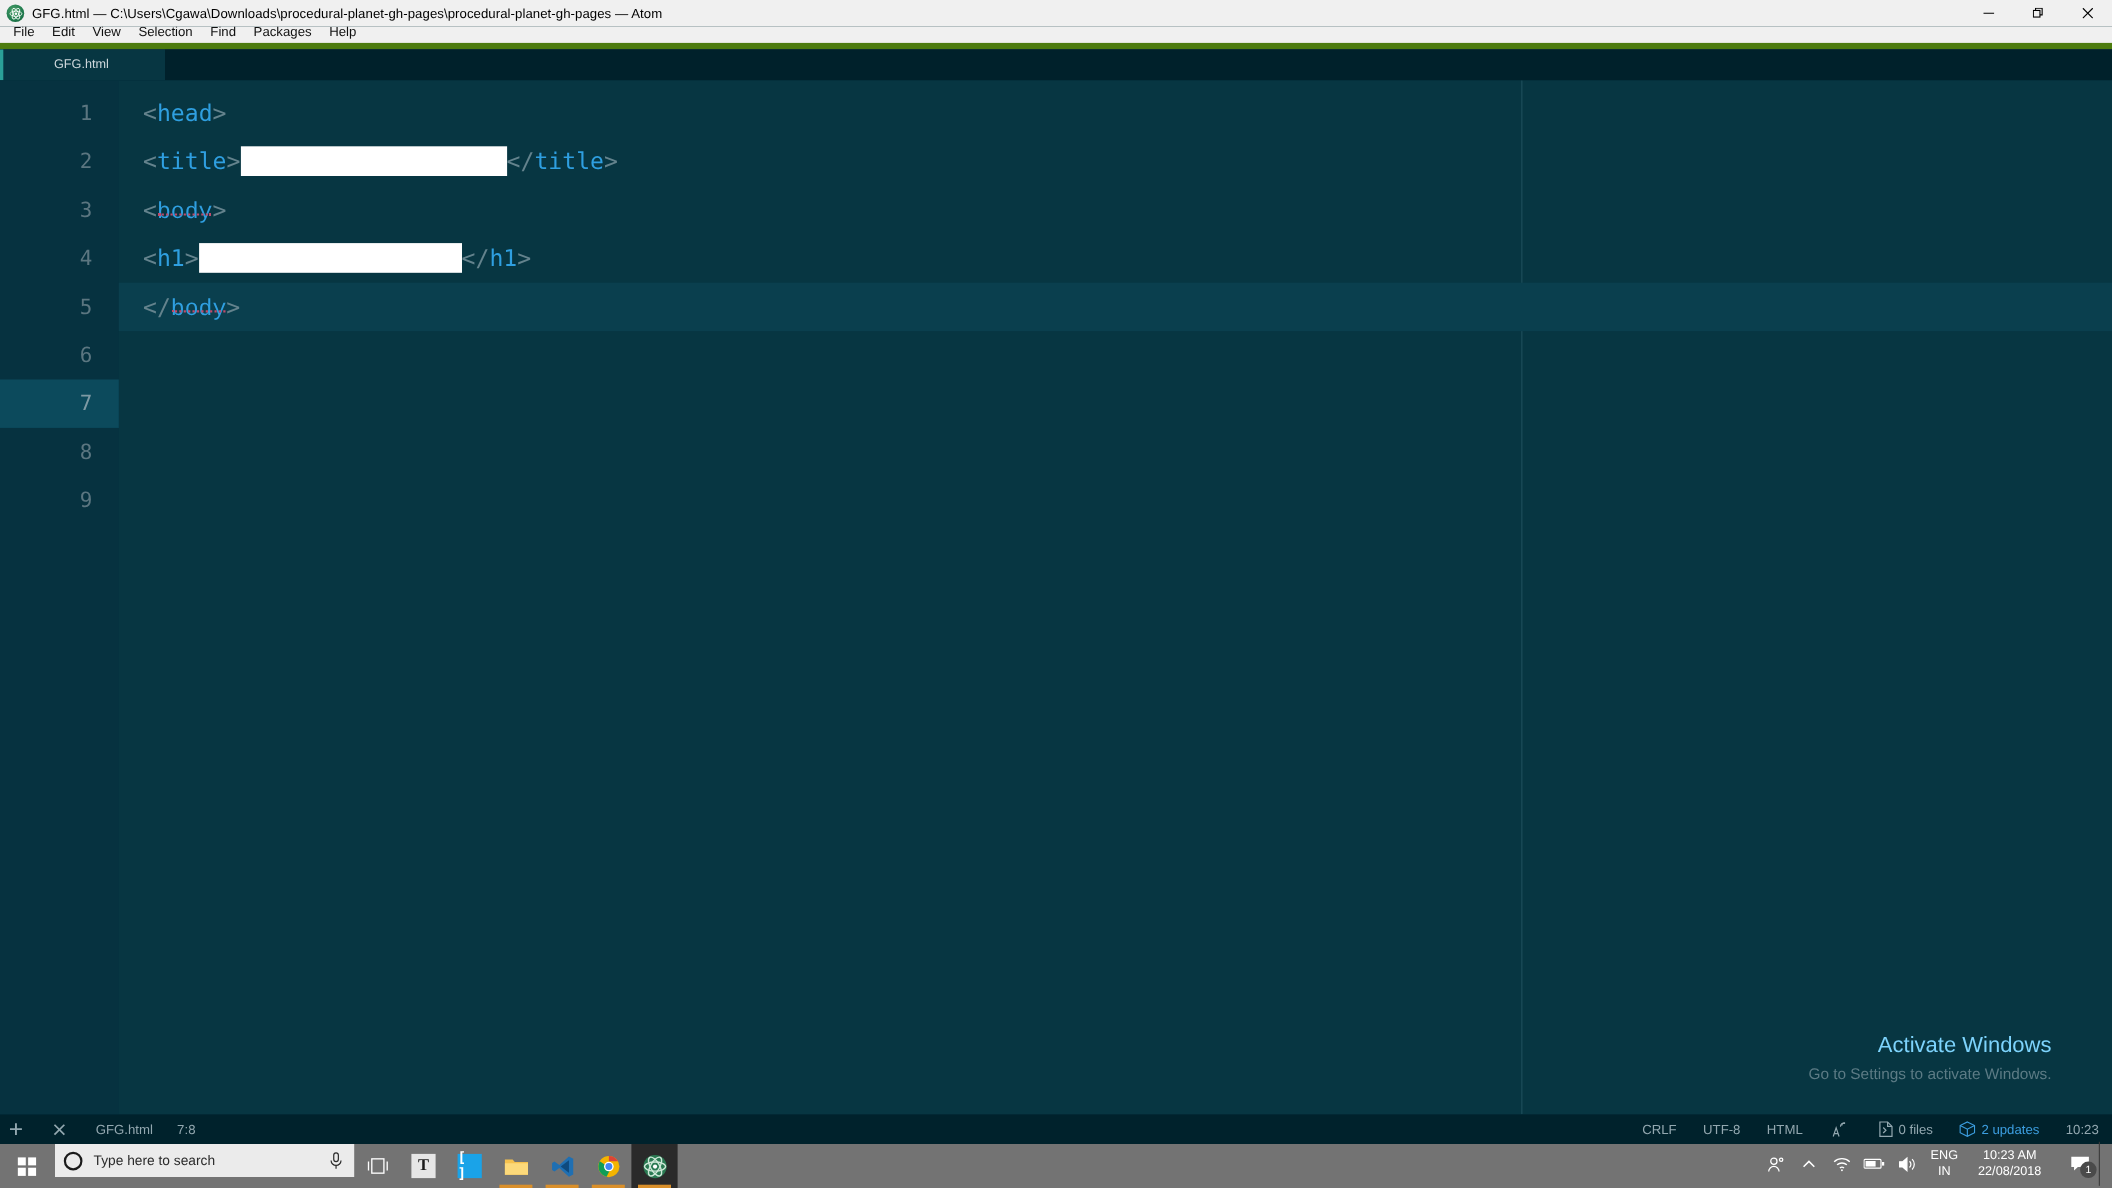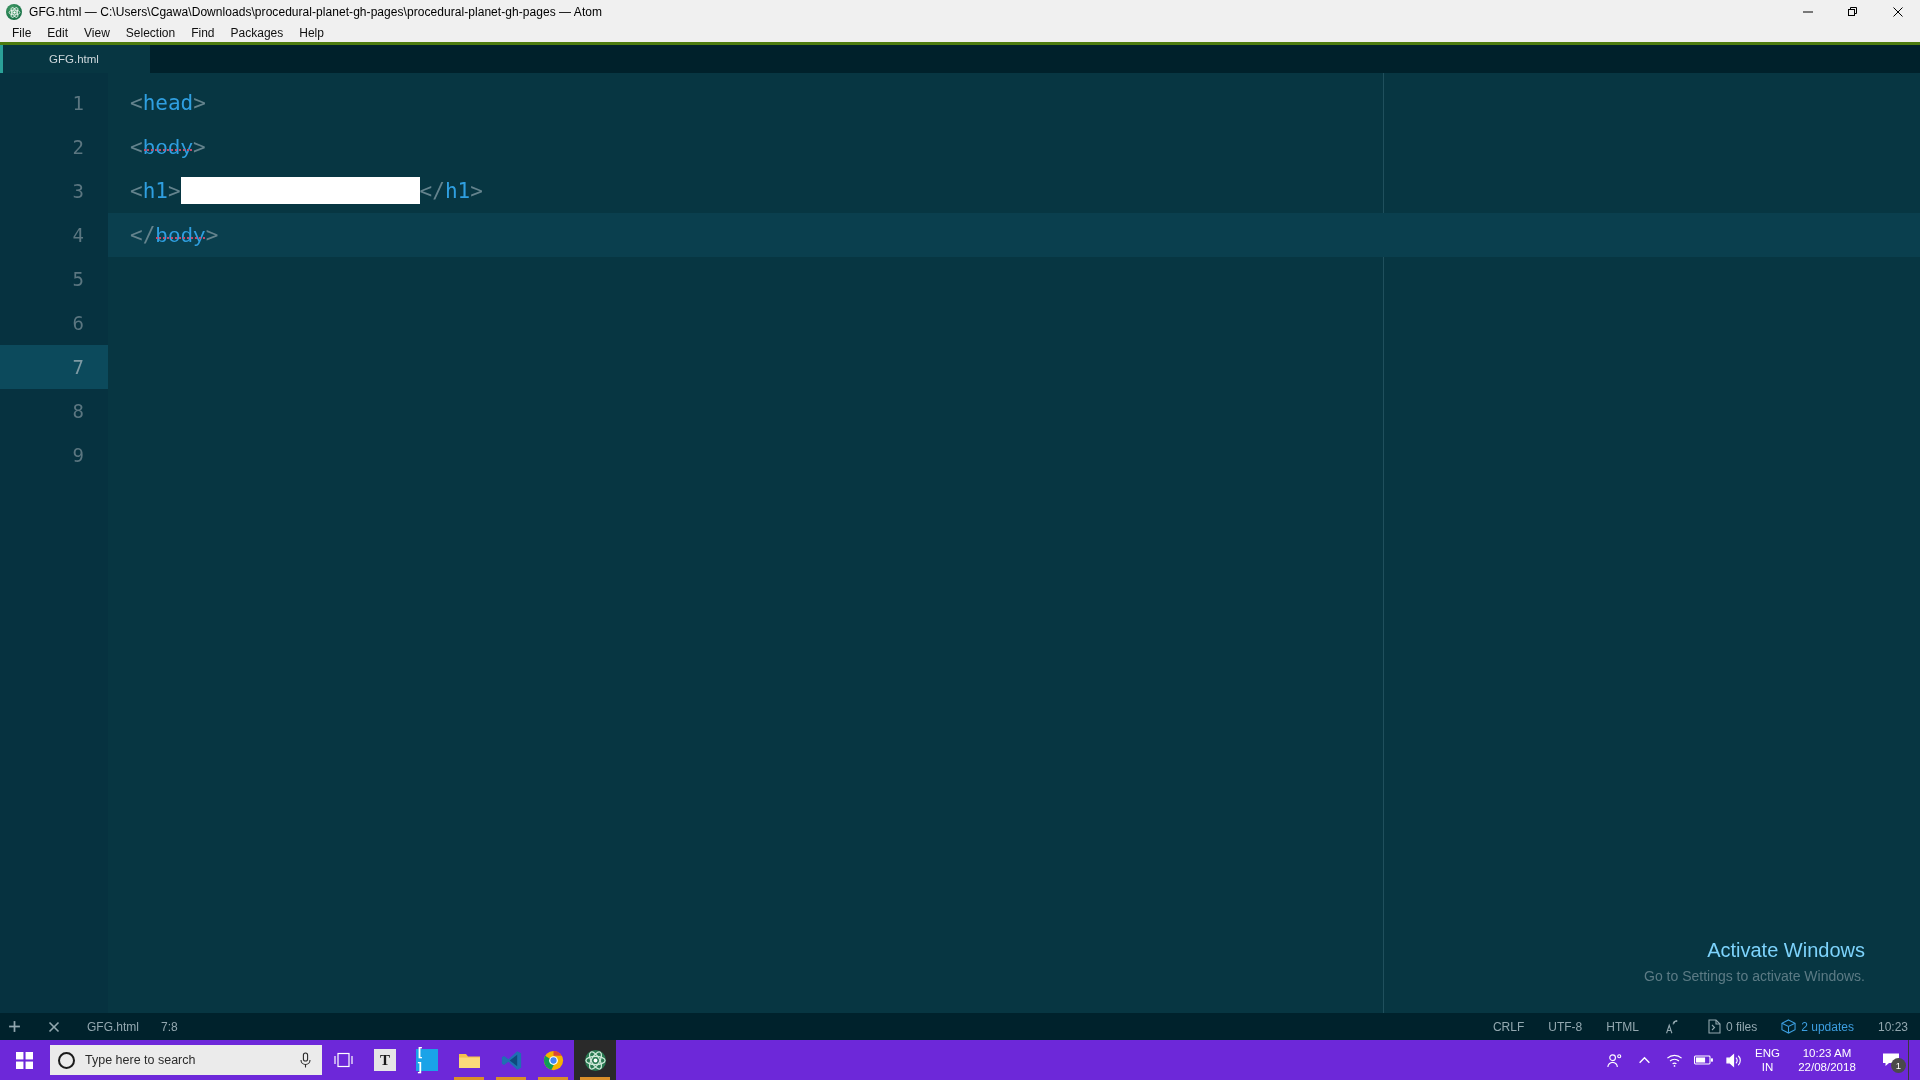--- a/index.html
+++ b/index.html
@@ -41,23 +41,23 @@
     width: 45px; height: 24px;
     display: flex; align-items: center; justify-content: center;
   }
   .winbtn svg { width: 10px; height: 10px; }
 
   
   .menubar {
     height: 21px;
     background: #f0f0f0;
     display: flex;
-    align-items: center;
+    align-items: flex-end;
     padding-left: 4px;
-    border-bottom: 3px solid #4d7c0f;
+    border-bottom: 6px solid #4d7c0f;
   }
   .menuitem {
     font-size: 12px;
     color: #101010;
     padding: 2px 8px;
     line-height: 15px;
     white-space: nowrap;
   }
 
   
@@ -207,23 +207,23 @@
   .sb-item { display: flex; align-items: center; white-space: nowrap; }
   .sb-left .sb-item { margin-right: 22px; }
   .sb-right .sb-item { margin-left: 24px; }
   .sb-ico { display: flex; align-items: center; margin-right: 5px; }
   .sb-ico svg { display: block; }
   .sb-link { color: #3c9ee0; }
 
   
   .taskbar {
     height: 40px;
-    background: #6d28d9;
-    display: flex;
-    align-items: center;
+    background: #737373;
+    display: flex;
+    align-items: flex-start;
     flex: none;
   }
   .start {
     width: 48px; height: 40px;
     display: flex; align-items: center; justify-content: center;
   }
   .start svg { width: 17px; height: 17px; }
   .search {
     width: 272px; height: 30px;
     background: #ebebeb;
@@ -373,20 +373,21 @@
         <div class="gnum">5</div>
         <div class="gnum">6</div>
         <div class="gnum active">7</div>
         <div class="gnum">8</div>
         <div class="gnum">9</div>
       </div>
 
       <div class="lines" id="code-lines">
         <div class="wrapguide"></div>
           <div class="line"><span class="punc">&lt;</span><span class="tag">head</span><span class="punc">&gt;</span></div>
+          <div class="line"><span class="punc">&lt;</span><span class="tag">title</span><span class="punc">&gt;</span><span class="redact t3"></span><span class="punc">&lt;/</span><span class="tag">title</span><span class="punc">&gt;</span></div>
           <div class="line"><span class="punc">&lt;</span><span class="tagu">body</span><span class="punc">&gt;</span></div>
           <div class="line"><span class="punc">&lt;</span><span class="tag">h1</span><span class="punc">&gt;</span><span class="redact t6"></span><span class="punc">&lt;/</span><span class="tag">h1</span><span class="punc">&gt;</span></div>
           <div class="line active"><span class="punc">&lt;/</span><span class="tagu">body</span><span class="punc">&gt;</span></div>
           <div class="line"></div>
         </div>
 
       <div class="watermark">
         <div class="wm1">Activate Windows</div>
         <div class="wm2">Go to Settings to activate Windows.</div>
       </div>

